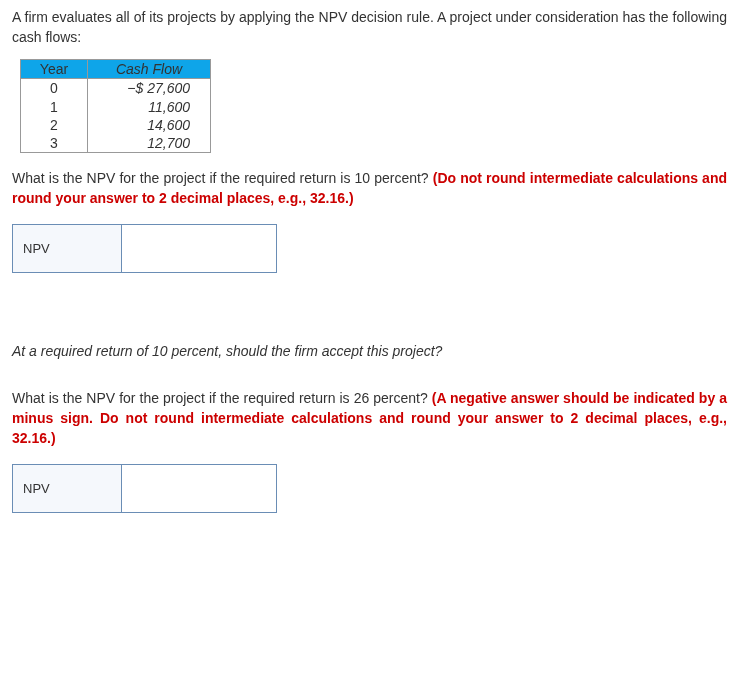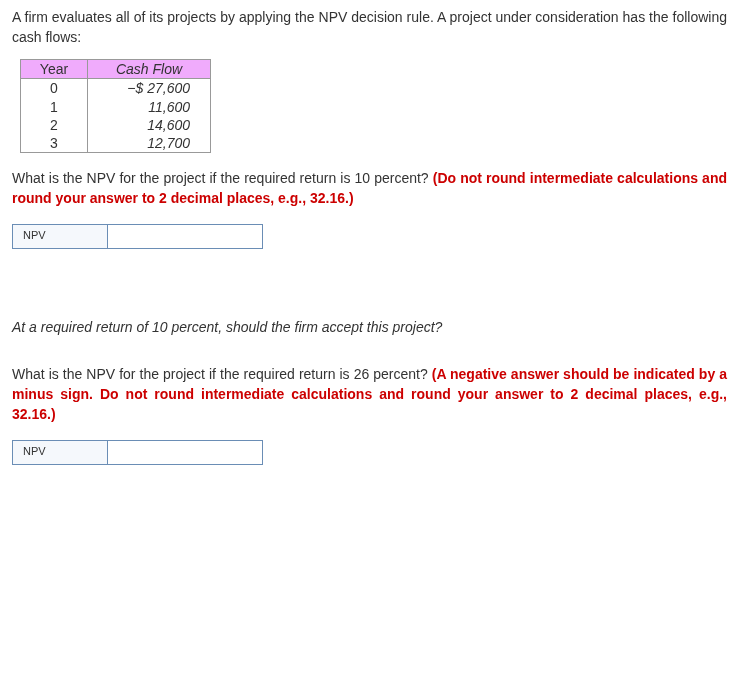--- a/index.html
+++ b/index.html
@@ -22,21 +22,21 @@
   }
   .cash-flow-table td {
     padding: 0 8px;
     text-align: center;
     font-size: 14px;
     line-height: 1.3;
   }
   .cash-flow-table .header-row td {
     border: 1px solid #999;
     border-bottom: 1px solid #999;
-    background: #f0abfc;
+    background: #0ea5e9;
   }
   .cash-flow-table .year-col {
     width: 50px;
   }
   .cash-flow-table .cashflow-col {
     width: 90px;
     font-style: italic;
   }
   .cash-flow-table .data-row .year-col {
     border-left: 1px solid #999;
@@ -65,23 +65,23 @@
   }
   .answer-row {
     display: flex;
     align-items: stretch;
     margin-bottom: 40px;
     margin-left: 0;
   }
   .npv-label-box {
     border: 1px solid #6a8db5;
     background: #f5f8fc;
-    padding: 4px 10px;
-    font-size: 11px;
-    width: 96px;
+    padding: 16px 10px;
+    font-size: 13px;
+    width: 110px;
     box-sizing: border-box;
   }
   .npv-input-box {
     border: 1px solid #6a8db5;
     border-left: none;
     width: 155px;
     box-sizing: border-box;
   }
   .npv-input-box input {
     width: 100%;

